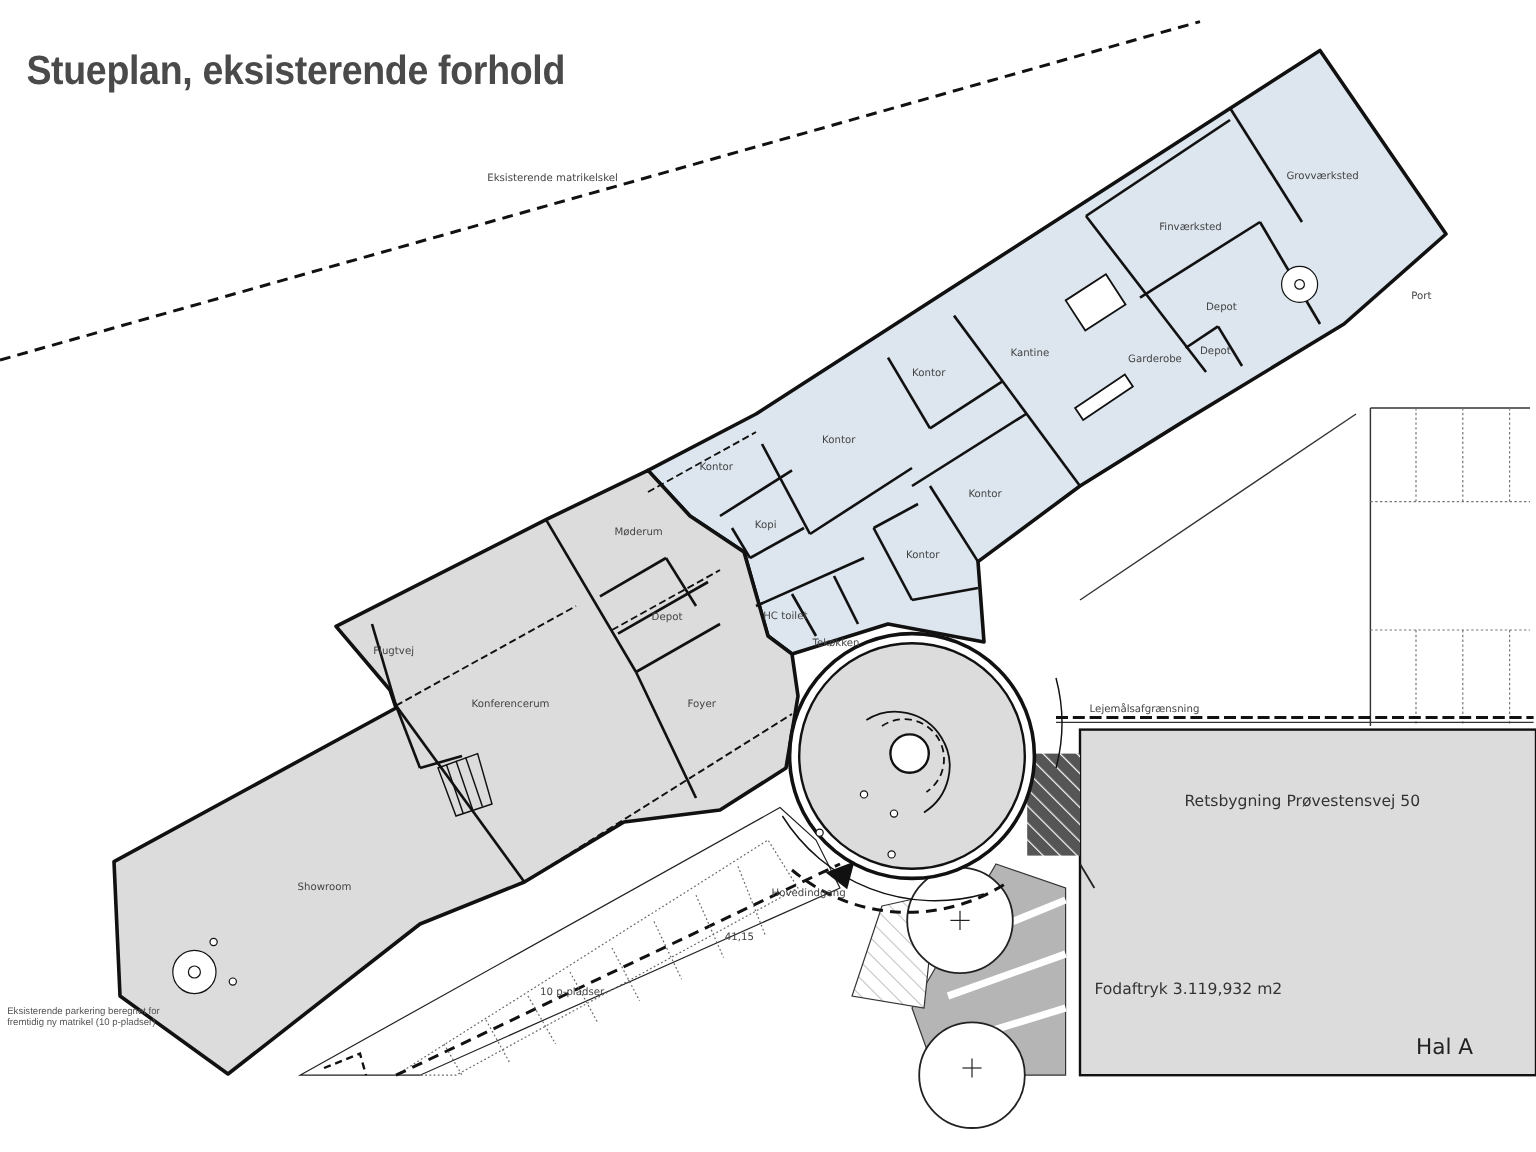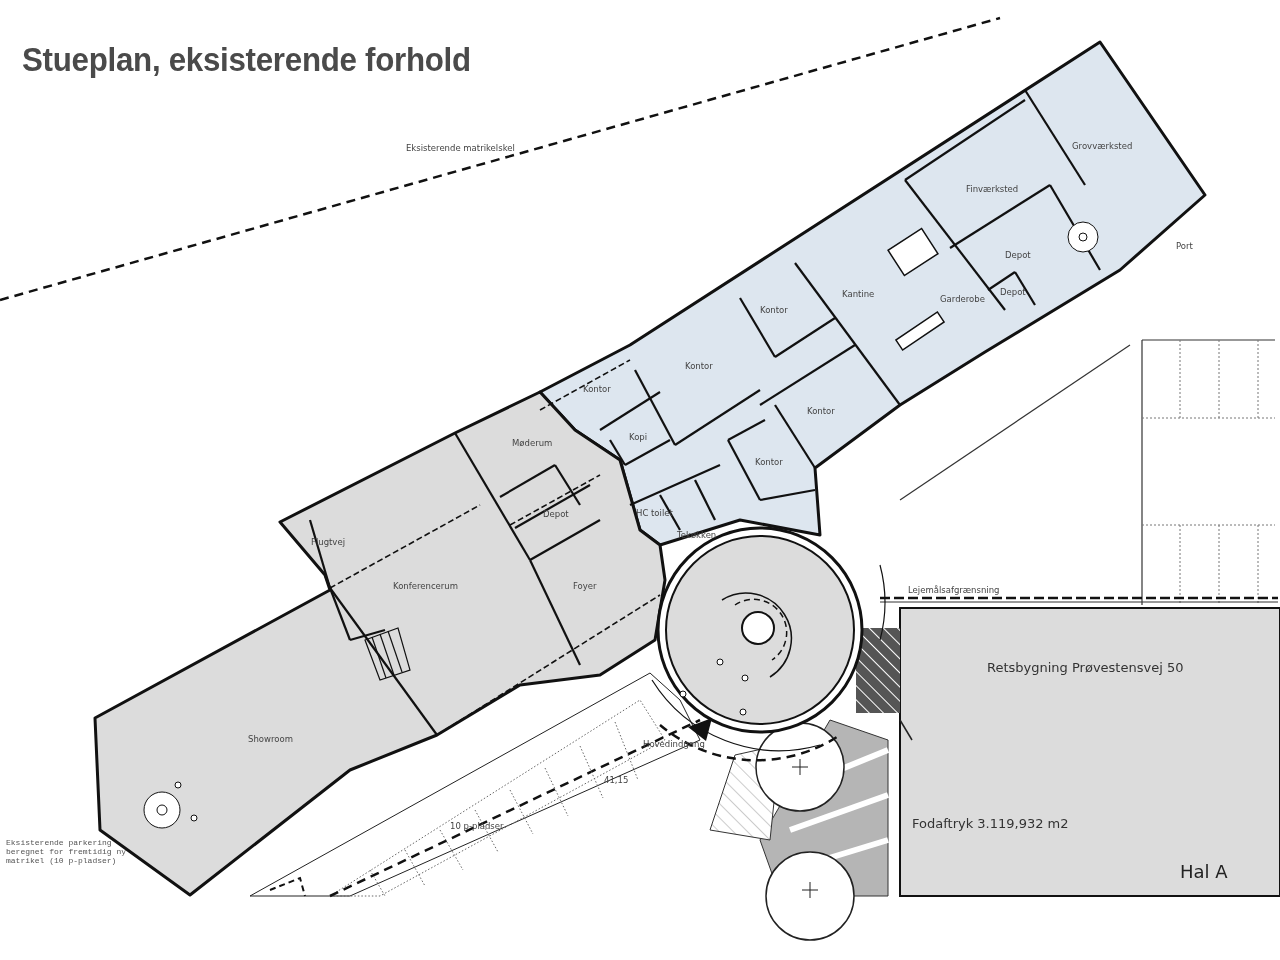--- a/index.html
+++ b/index.html
@@ -2,21 +2,21 @@
 <html><head>
   <meta charset="utf-8">
   <style>
     html, body { margin: 0; padding: 0; background: #ffffff; }
     body { width: 1280px; height: 960px; position: relative; overflow: hidden; font-family: "Liberation Sans", sans-serif; }
     .title { position: absolute; left: 22px; top: 40px; font-family: "Liberation Sans", sans-serif; font-weight: bold; font-size: 34px; color: #4a4a4a; letter-spacing: -0.3px; transform: scaleX(0.92); transform-origin: left center; }
     svg.plan { position: absolute; left: 0; top: 0; }
     .lbl { font-family: "DejaVu Sans", sans-serif; font-size: 8.5px; fill: #444; }
     .lbl-m { font-family: "DejaVu Sans", sans-serif; font-size: 13px; fill: #333; }
     .lbl-l { font-family: "DejaVu Sans", sans-serif; font-size: 18px; fill: #222; }
-    .note { position: absolute; left: 6px; top: 838px; width: 130px; font-family: Liberation Mono, monospace; font-size: 8px; line-height: 9px; color: #555; }
+    .note { position: absolute; left: 6px; top: 838px; width: 130px; font-family: Liberation Sans, sans-serif; font-size: 8px; line-height: 9px; color: #555; }
   </style>
 </head>
 <body>
 
 <div class="title">Stueplan, eksisterende forhold</div>
 
 <svg class="plan" width="1280" height="960" viewBox="0 0 1280 960">
   <defs>
     <pattern id="hatchDark" width="10" height="10" patternUnits="userSpaceOnUse" patternTransform="rotate(-45)">
       <rect width="10" height="10" fill="#555"></rect>

